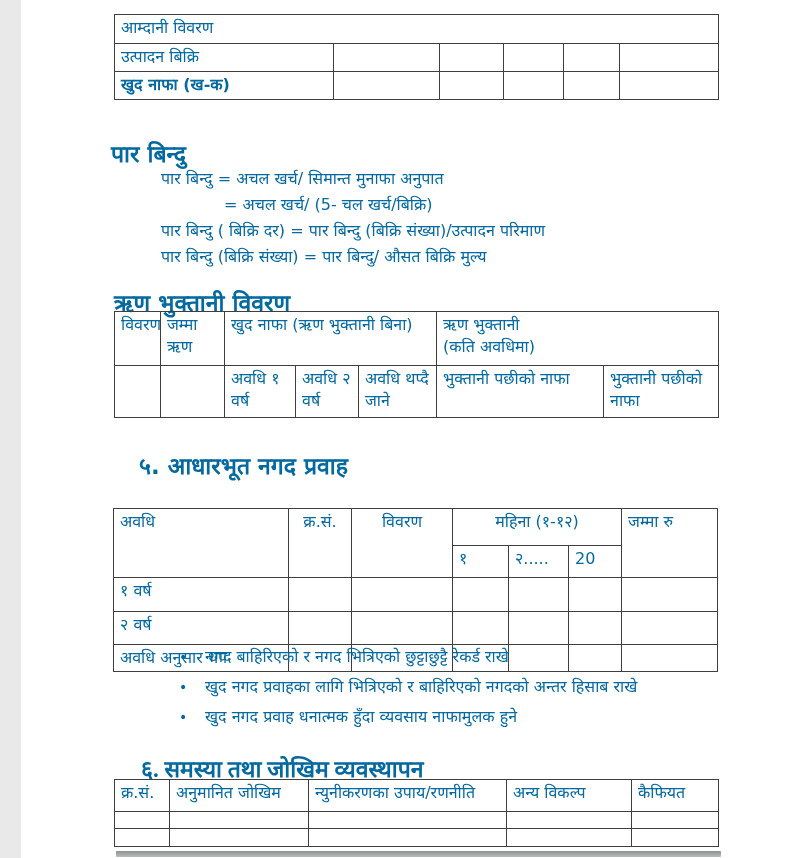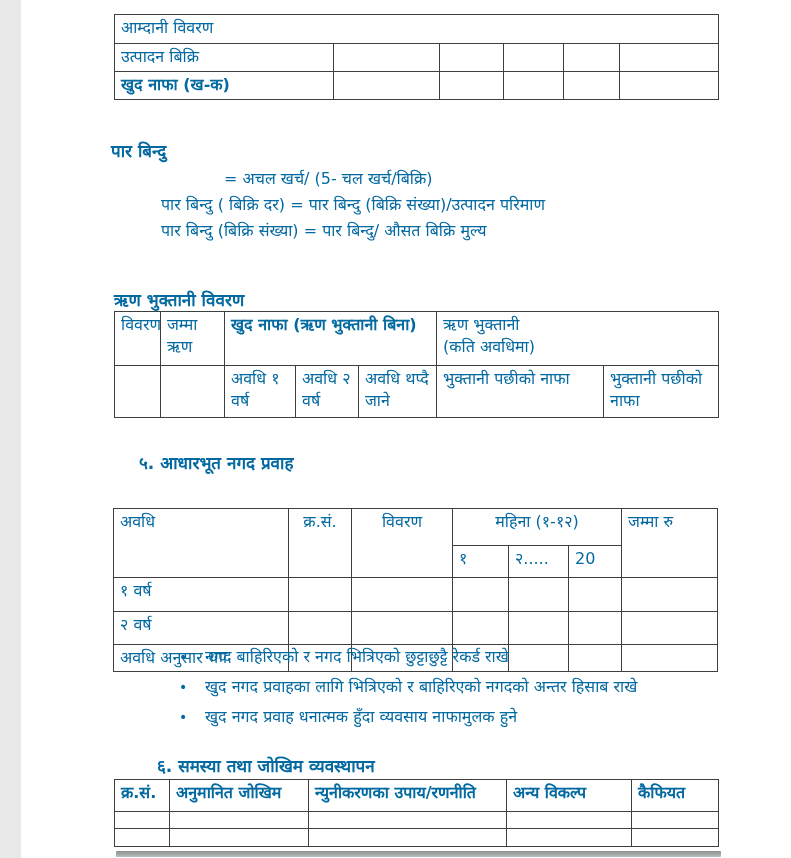--- a/index.html
+++ b/index.html
@@ -17,22 +17,22 @@
   table.doc td{
     border:1px solid #3f3f3f;
     padding:2px 6px;
     font-size:16px;
     line-height:1.35;
     vertical-align:top;
     overflow:hidden;
   }
   .bold{font-weight:bold;}
   .center{text-align:center;}
-  .nowrap{white-space:nowrap;font-weight:bold;}
-  .heading{font-weight:bold;font-size:17px;line-height:1.2;}
+  .nowrap{white-space:nowrap;}
+  .heading{font-weight:bold;font-size:23px;line-height:1.2;}
   .formula-line{font-size:16px;line-height:26px;white-space:nowrap;}
   .formula-indent{margin-left:63px;}
   .notes-list{list-style:none;margin:0;padding:0;}
   .notes-list li{font-size:16px;line-height:30px;white-space:nowrap;}
   .bullet{display:inline-block;width:26px;text-align:left;font-size:14px;vertical-align:top;}
   .bottom-strip{
     height:6px;
     background:linear-gradient(to bottom,#8b9090,#b9bdbd);
     border-radius:1px;
   }
@@ -71,20 +71,21 @@
         <td></td>
         <td></td>
         <td></td>
       </tr>
     </tbody>
       </table>
   </div>
 
   <div class="abs heading" style="left:90px;top:141px;">पार बिन्दु</div>
   <div class="abs" style="left:140px;top:166px;">
+    <div class="formula-line">पार बिन्दु  =  अचल खर्च/ सिमान्त मुनाफा अनुपात</div>
     <div class="formula-line formula-indent">=  अचल खर्च/ (5- चल खर्च/बिक्रि)</div>
     <div class="formula-line">पार बिन्दु ( बिक्रि दर)  =  पार बिन्दु (बिक्रि संख्या)/उत्पादन परिमाण</div>
     <div class="formula-line">पार बिन्दु (बिक्रि संख्या)  =  पार बिन्दु/ औसत बिक्रि मुल्य</div>
   </div>
 
   <div class="abs heading" style="left:93px;top:290px;">ऋण भुक्तानी विवरण</div>
   <div class="abs" style="left:93px;top:311px;width:604px;">
     <table class="doc">
       <colgroup>
         <col style="width:46px">
@@ -173,21 +174,21 @@
     </tbody>
       </table>
   </div>
 
   <ul class="notes-list abs" style="left:158px;top:642px;">
     <li><span class="bullet">•</span><span>नगद बाहिरिएको र नगद भित्रिएको छुट्टाछुट्टै रेकर्ड राखे</span></li>
     <li><span class="bullet">•</span><span>खुद नगद प्रवाहका लागि भित्रिएको र बाहिरिएको नगदको अन्तर हिसाब राखे</span></li>
     <li><span class="bullet">•</span><span>खुद नगद प्रवाह धनात्मक हुँदा व्यवसाय नाफामुलक हुने</span></li>
   </ul>
 
-  <div class="abs heading" style="left:136px;top:756px;">६. समस्या तथा जोखिम व्यवस्थापन</div>
+  <div class="abs heading" style="left:120px;top:756px;font-family:Liberation Serif, serif;">६. समस्या तथा जोखिम व्यवस्थापन</div>
   <div class="abs" style="left:93px;top:779px;width:604px;">
     <table class="doc">
       <colgroup>
         <col style="width:55px">
           <col style="width:139px">
           <col style="width:198px">
         <col style="width:125px">
           <col style="width:87px">
       </colgroup>
       <tbody>

